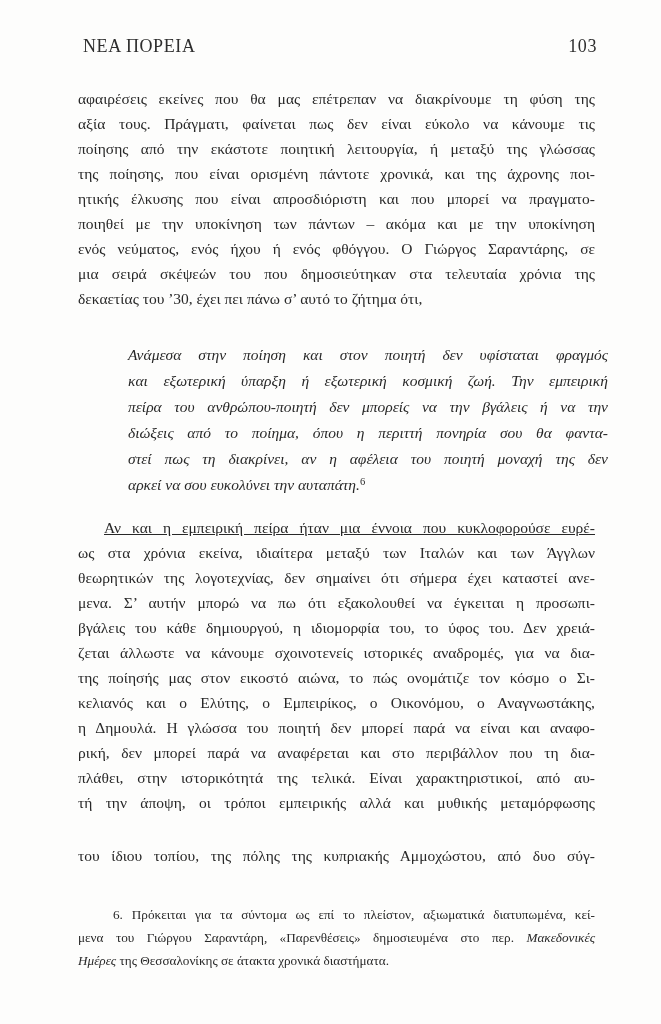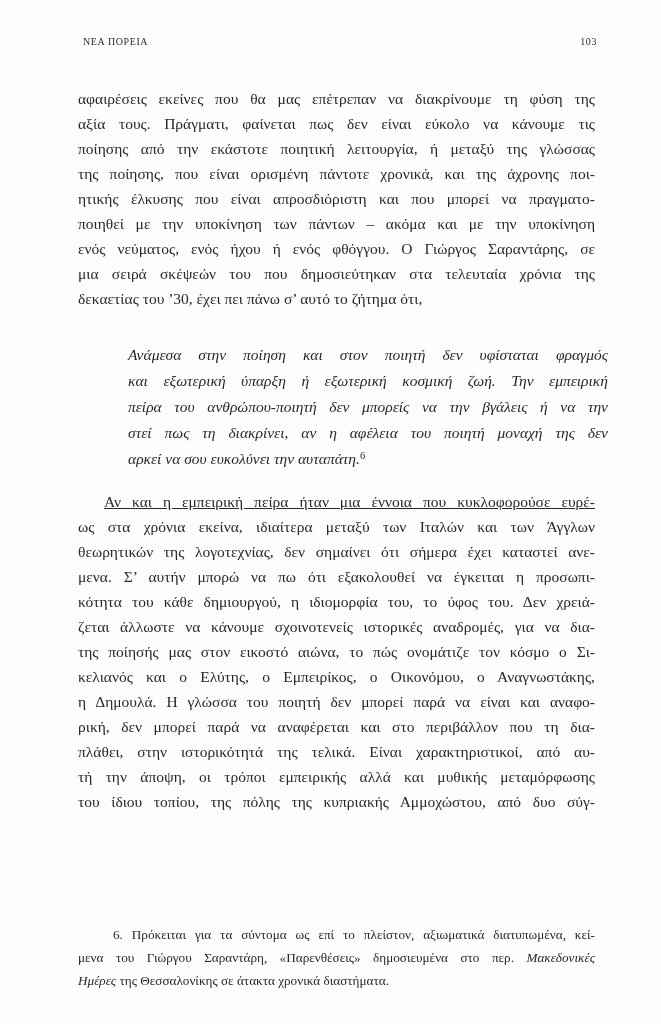--- a/index.html
+++ b/index.html
@@ -14,56 +14,56 @@
     background: #fdfdfc;
     color: #282828;
     overflow: hidden;
   }
   .header {
     position: absolute;
     top: 36px; left: 83px; right: 64px;
     display: flex;
     justify-content: space-between;
     align-items: baseline;
-    font-size: 10px;
+    font-size: 18px;
     letter-spacing: 0.6px;
     color: #2e2e2e;
   }
   .body-text {
     position: absolute;
     top: 86px; left: 78px;
     width: 517px;
   }
   .para {
     font-size: 15.5px;
     line-height: 25px;
   }
   .line {
     text-align: justify;
     text-align-last: justify;
   }
   .line.last { text-align-last: left; }
-  .last-justify .line.last { text-align-last: justify; }
+  .last-justify .line.last { text-align-last: justify; margin-top: 28px; }
   .indent-first .line:first-child { text-indent: 26px; text-decoration: underline; }
   blockquote.quote {
     margin: 31px 0 17px 50px;
     padding: 0;
     width: 480px;
     font-style: italic;
     font-size: 15.5px;
     line-height: 26px;
   }
   .footnote {
     position: absolute;
     top: 903px; left: 78px;
     width: 517px;
     font-size: 13.2px;
     line-height: 23px;
   }
-  .footnote .line:first-child { text-indent: 35px; margin-top: 20px; }
+  .footnote .line:first-child { text-indent: 35px; }
   sup {
     font-size: 0.68em;
     font-style: normal;
     vertical-align: baseline;
     position: relative;
     top: -0.45em;
     line-height: 0;
   }
   em { }
 </style>
@@ -87,30 +87,31 @@
         <div class="line"><span>ποιηθεί με την υποκίνηση των πάντων – ακόμα και με την υποκίνηση</span></div>
         <div class="line"><span>ενός νεύματος, ενός ήχου ή ενός φθόγγου. Ο Γιώργος Σαραντάρης, σε</span></div>
         <div class="line"><span>μια σειρά σκέψεών του που δημοσιεύτηκαν στα τελευταία χρόνια της</span></div>
         <div class="line last"><span>δεκαετίας του ’30, έχει πει πάνω σ’ αυτό το ζήτημα ότι,</span></div>
       </div>
 
     <blockquote class="quote">
         <div class="line"><span>Ανάμεσα στην ποίηση και στον ποιητή δεν υφίσταται φραγμός</span></div>
         <div class="line"><span>και εξωτερική ύπαρξη ή εξωτερική κοσμική ζωή. Την εμπειρική</span></div>
         <div class="line"><span>πείρα του ανθρώπου-ποιητή δεν μπορείς να την βγάλεις ή να την</span></div>
+        <div class="line"><span>διώξεις από το ποίημα, όπου η περιττή πονηρία σου θα φαντα-</span></div>
         <div class="line"><span>στεί πως τη διακρίνει, αν η αφέλεια του ποιητή μοναχή της δεν</span></div>
         <div class="line last"><span>αρκεί να σου ευκολύνει την αυταπάτη.</span><sup>6</sup></div>
       </blockquote>
 
     <div class="para indent-first last-justify">
         <div class="line"><span>Αν και η εμπειρική πείρα ήταν μια έννοια που κυκλοφορούσε ευρέ-</span></div>
         <div class="line"><span>ως στα χρόνια εκείνα, ιδιαίτερα μεταξύ των Ιταλών και των Άγγλων</span></div>
         <div class="line"><span>θεωρητικών της λογοτεχνίας, δεν σημαίνει ότι σήμερα έχει καταστεί ανε-</span></div>
         <div class="line"><span>μενα. Σ’ αυτήν μπορώ να πω ότι εξακολουθεί να έγκειται η προσωπι-</span></div>
-        <div class="line"><span>κότητα του κάθε δημιουργού, η ιδιομορφία του, το ύφος του. Δεν χρειά-</span></div>
+        <div class="line"><span>βγάλεις του κάθε δημιουργού, η ιδιομορφία του, το ύφος του. Δεν χρειά-</span></div>
         <div class="line"><span>ζεται άλλωστε να κάνουμε σχοινοτενείς ιστορικές αναδρομές, για να δια-</span></div>
         <div class="line"><span>της ποίησής μας στον εικοστό αιώνα, το πώς ονομάτιζε τον κόσμο ο Σι-</span></div>
         <div class="line"><span>κελιανός και ο Ελύτης, ο Εμπειρίκος, ο Οικονόμου, ο Αναγνωστάκης,</span></div>
         <div class="line"><span>η Δημουλά. Η γλώσσα του ποιητή δεν μπορεί παρά να είναι και αναφο-</span></div>
         <div class="line"><span>ρική, δεν μπορεί παρά να αναφέρεται και στο περιβάλλον που τη δια-</span></div>
         <div class="line"><span>πλάθει, στην ιστορικότητά της τελικά. Είναι χαρακτηριστικοί, από αυ-</span></div>
         <div class="line"><span>τή την άποψη, οι τρόποι εμπειρικής αλλά και μυθικής μεταμόρφωσης</span></div>
         <div class="line last"><span>του ίδιου τοπίου, της πόλης της κυπριακής Αμμοχώστου, από δυο σύγ-</span></div>
       </div>
   </div>

